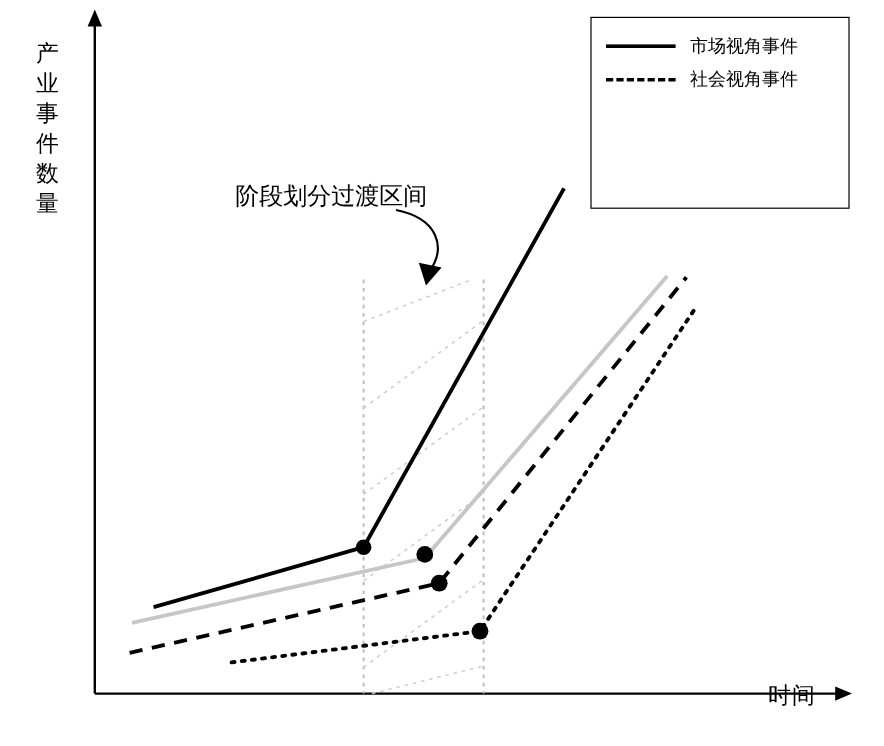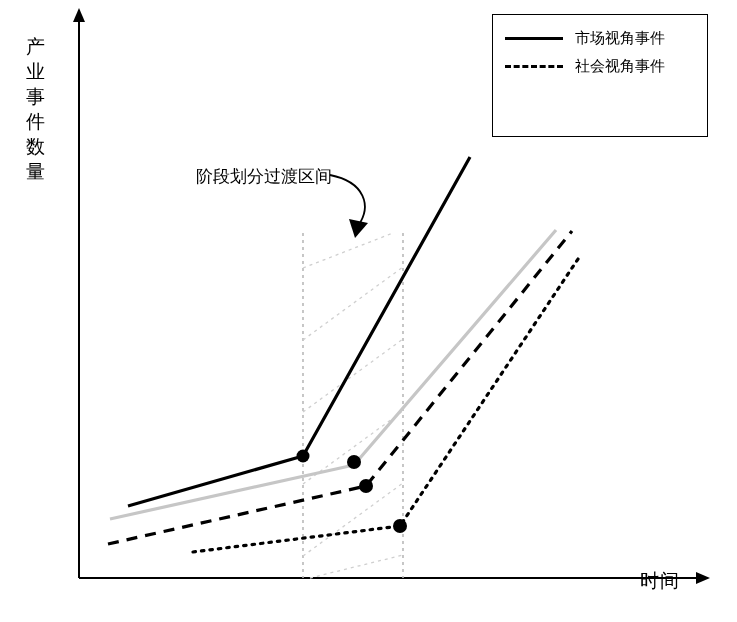--- a/index.html
+++ b/index.html
@@ -30,42 +30,42 @@
     font-size: 19px;
     line-height: 25px;
     letter-spacing: 1px;
     color: #000;
     font-family: "Liberation Sans", sans-serif;
   }
   #ylabel {
     left: 26px;
     top: 34px;
     width: 28px;
-    text-align: left;
+    text-align: center;
+    font-family: Liberation Mono, monospace;
   }
   #xlabel {
     left: 640px;
     top: 568px;
   }
   #annotation {
     position: absolute;
     left: 196px;
     top: 150px;
-    font-size: 17px;
+    font-size: 20px;
     color: #000;
     white-space: nowrap;
-    margin-top: 15px;
   }
   
   #legend {
     position: absolute;
     left: 492px;
     top: 14px;
     width: 216px;
-    height: 123px;
+    height: 160px;
     border: 1px solid #000;
     background: #ffffff;
     box-sizing: border-box;
     padding: 9px 0 0 0;
   }
   .legend-row {
     display: flex;
     align-items: center;
     height: 28px;
     padding-left: 12px;

